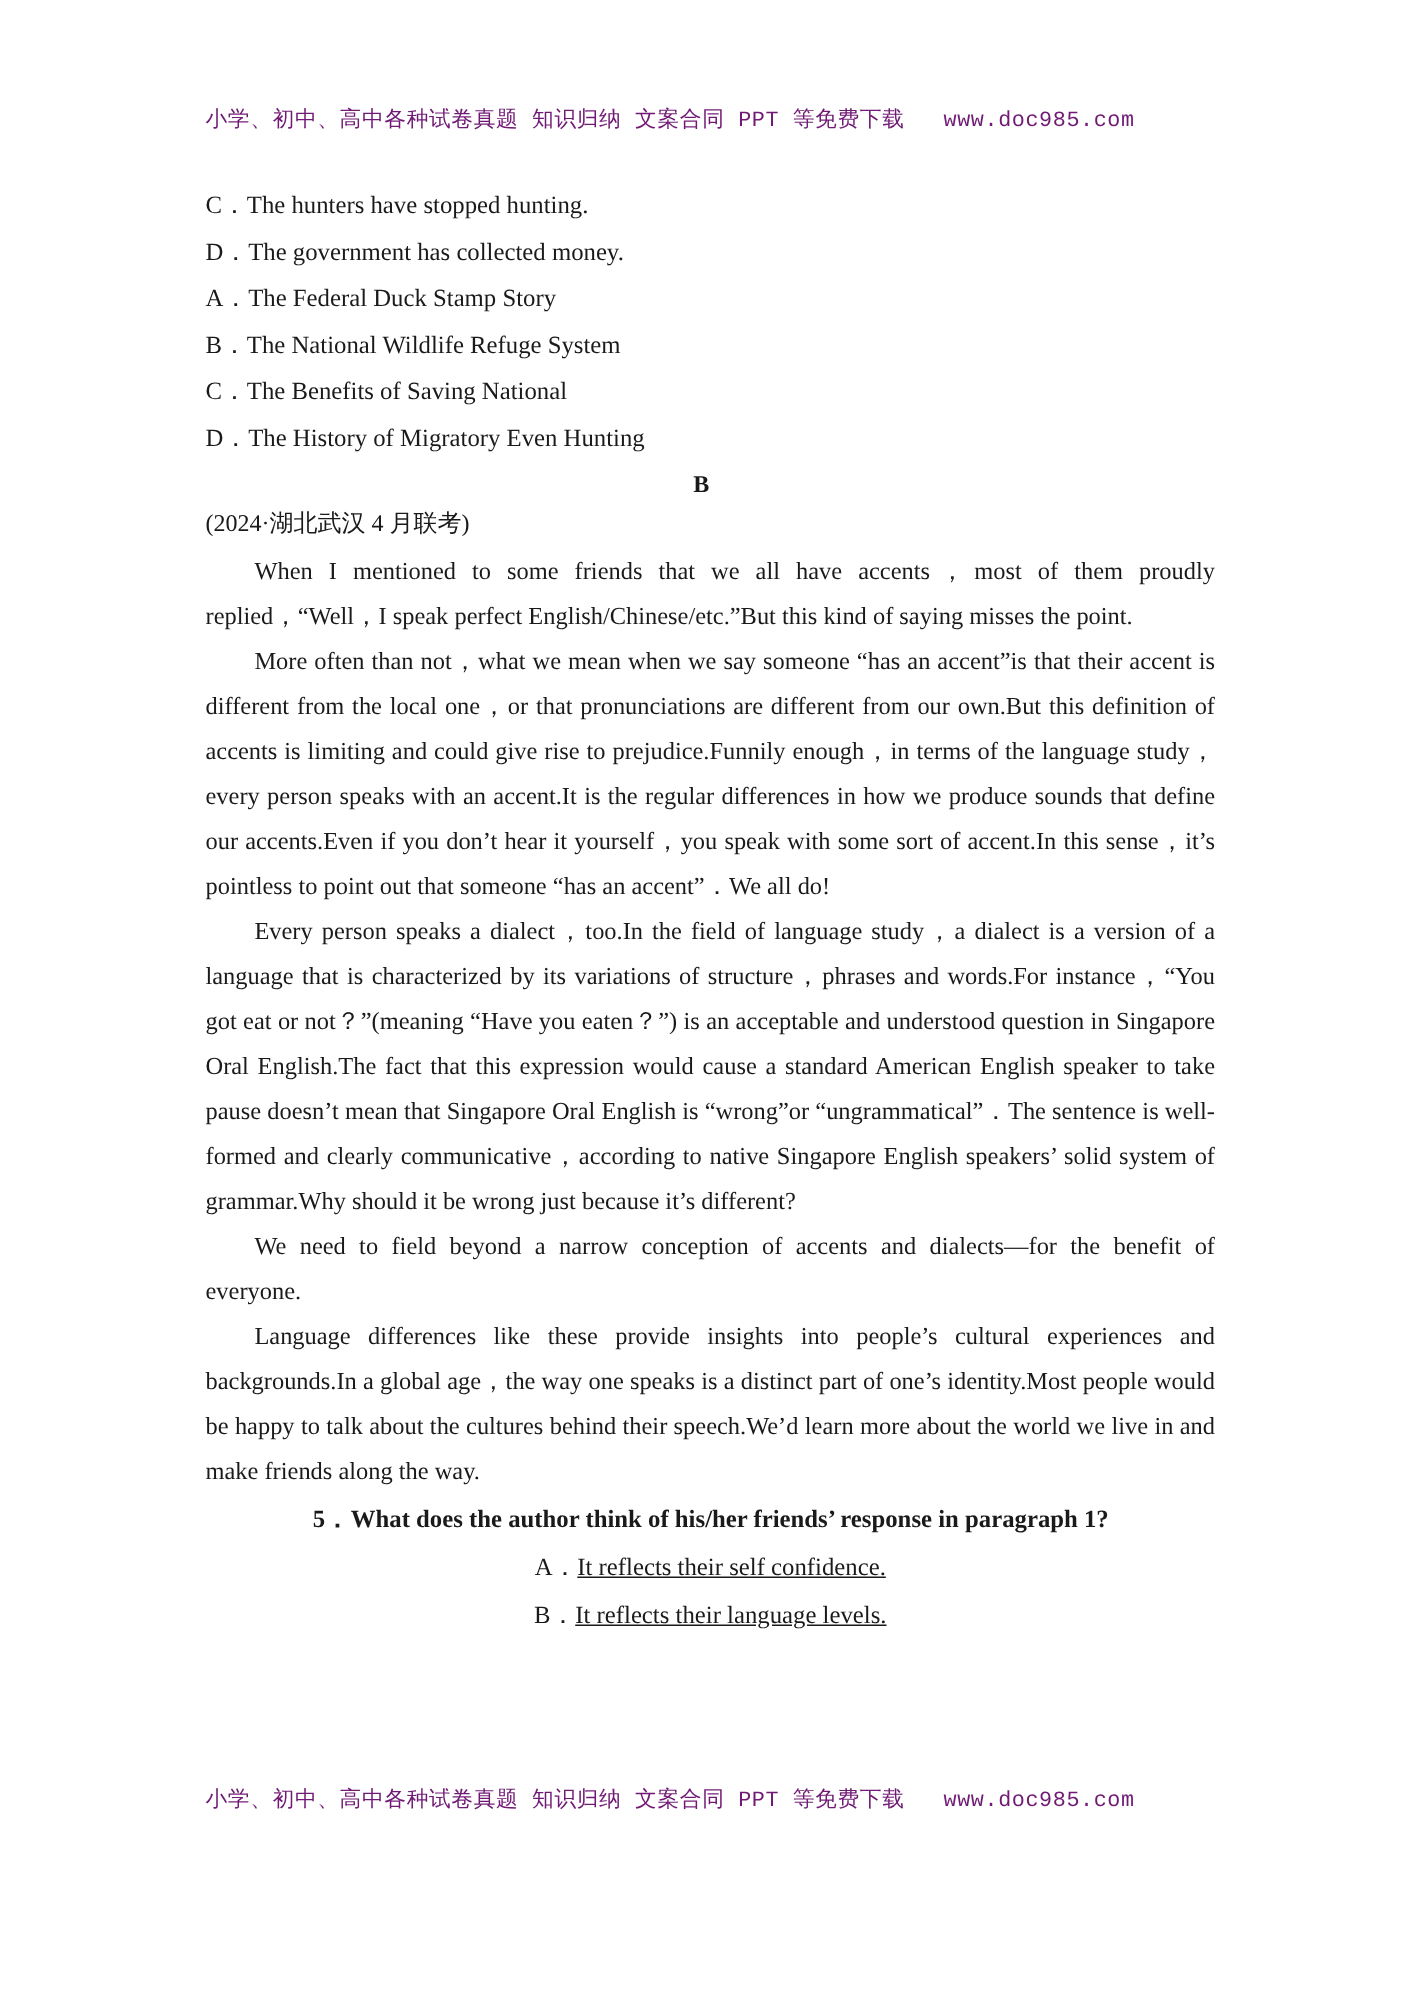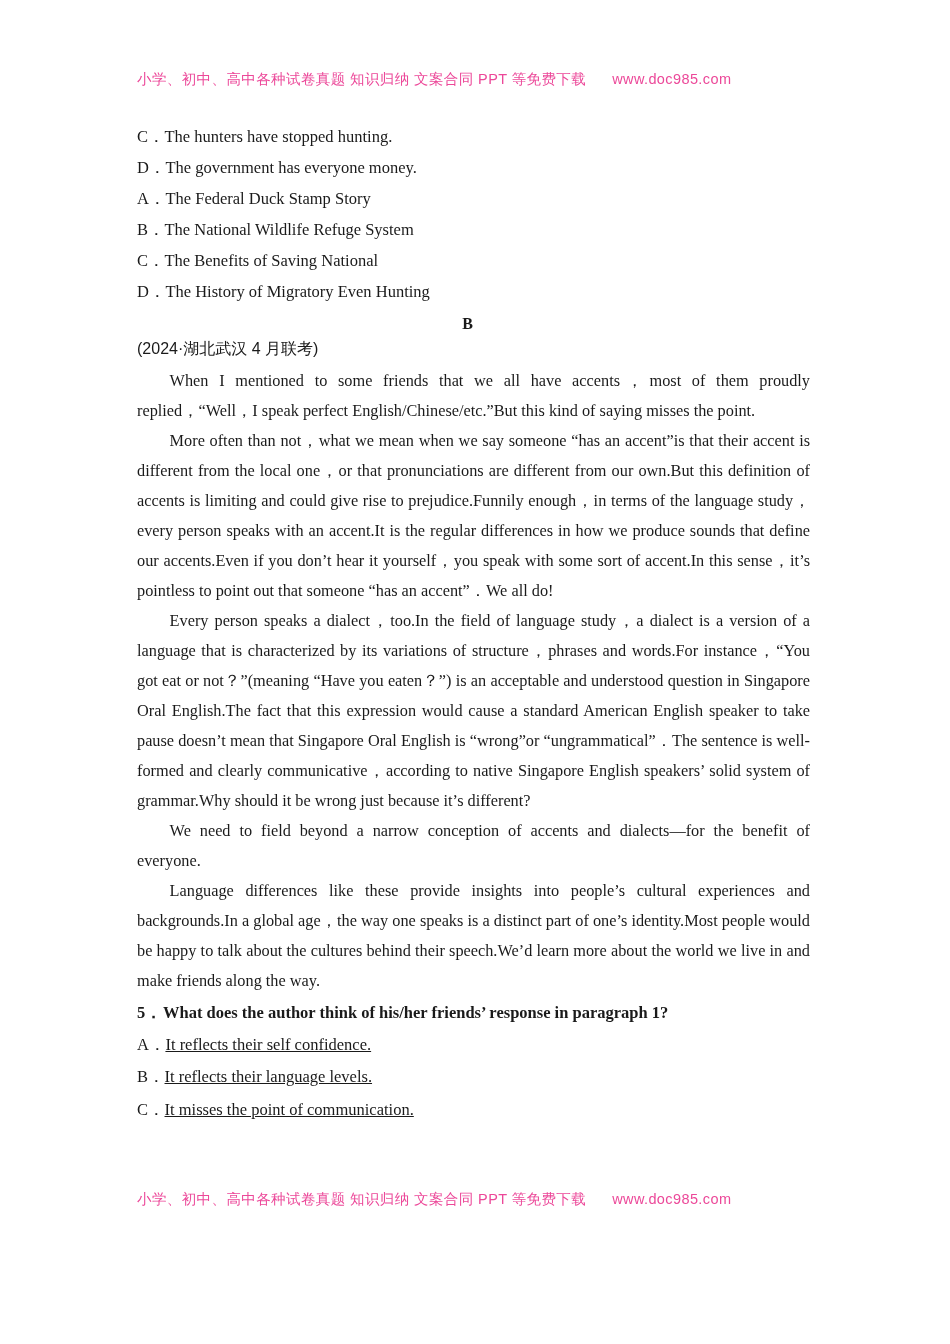--- a/index.html
+++ b/index.html
@@ -13,23 +13,23 @@
     height: 1344px;
     background: #ffffff;
     overflow: hidden;
     font-family: "Liberation Serif", "DejaVu Serif", serif;
     color: #1a1a1a;
   }
   .watermark {
     position: absolute;
     left: 137px;
     width: 673px;
-    font-family: Liberation Sans, sans-serif;
+    font-family: Liberation Mono, monospace;
     font-size: 14.5px;
-    color: #ec4899;
+    color: #701a75;
     letter-spacing: 0.4px;
     white-space: nowrap;
   }
   .watermark-header { top: 70px; }
   .watermark-footer { top: 1190px; }
   .watermark .gap { display: inline-block; width: 26px; }
 
   .content {
     position: absolute;
     left: 137px;
@@ -62,52 +62,52 @@
   .section-letter {
     text-align: center;
     font-size: 16px;
     font-weight: bold;
     margin: 8px 0 6px 0;
     padding-right: 12px;
   }
   .source {
     font-size: 16px;
     margin: 0 0 6px 0;
-    font-family: Liberation Sans, sans-serif;
+    font-family: Liberation Serif, serif;
   }
 
   p.para {
     font-size: 16.3px;
     line-height: 30px;
     margin: 0;
     text-align: justify;
     text-justify: inter-word;
     text-indent: 2em;
     hyphens: none;
   }
 
-  .q5-block { margin-top: 9px; }
+  .q5-block { margin-top: 9px; text-align: center; }
   .opt-tight { margin-bottom: 16px; text-decoration: underline; }
 </style>
 </head>
 <body>
 
 <div class="page">
 
   <div class="watermark watermark-header">
     <span>小学、初中、高中各种试卷真题  知识归纳  文案合同  PPT 等免费下载</span><span class="gap"></span><span>www.doc985.com</span>
   </div>
 
   <div class="content">
 
     <div class="opt">
       <span class="lbl">C．</span><span>The hunters have stopped hunting.</span>
     </div>
     <div class="opt">
-      <span class="lbl">D．</span><span>The government has everyone money.</span>
+      <span class="lbl">D．</span><span>The government has collected money.</span>
     </div>
 
 
     <div class="opt">
       <span class="lbl">A．</span><span>The Federal Duck Stamp Story</span>
     </div>
     <div class="opt">
       <span class="lbl">B．</span><span>The National Wildlife Refuge System</span>
     </div>
     <div class="opt">
@@ -130,23 +130,20 @@
     <div class="q5-block">
       <div class="qline">
         <span class="lbl">5．</span><span>What does the author think of his/her friends’ response in paragraph 1?</span>
       </div>
       <div class="opt opt-tight">
         <span class="lbl">A．</span><span>It reflects their self confidence.</span>
       </div>
       <div class="opt opt-tight">
         <span class="lbl">B．</span><span>It reflects their language levels.</span>
       </div>
-      <div class="opt opt-tight">
-        <span class="lbl">C．</span><span>It misses the point of communication.</span>
-      </div>
     </div>
 
   </div>
 
   <div class="watermark watermark-footer">
     <span>小学、初中、高中各种试卷真题  知识归纳  文案合同  PPT 等免费下载</span><span class="gap"></span><span>www.doc985.com</span>
   </div>
 
 </div>
 

